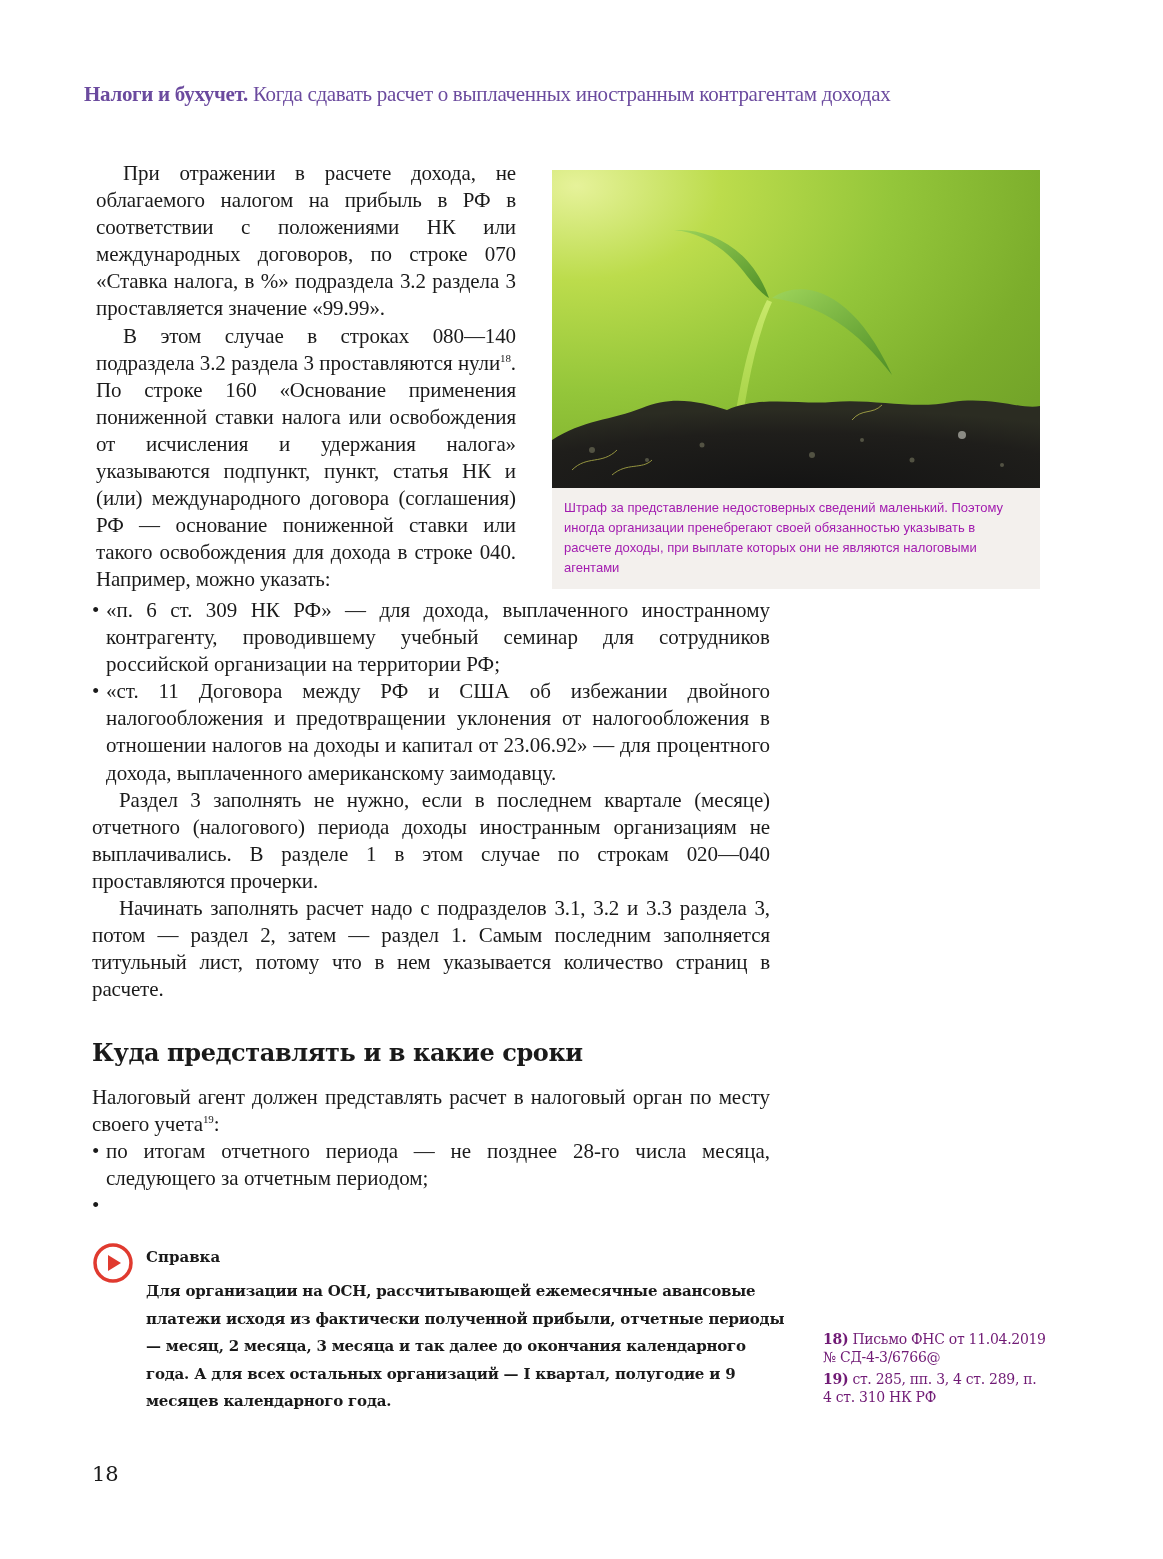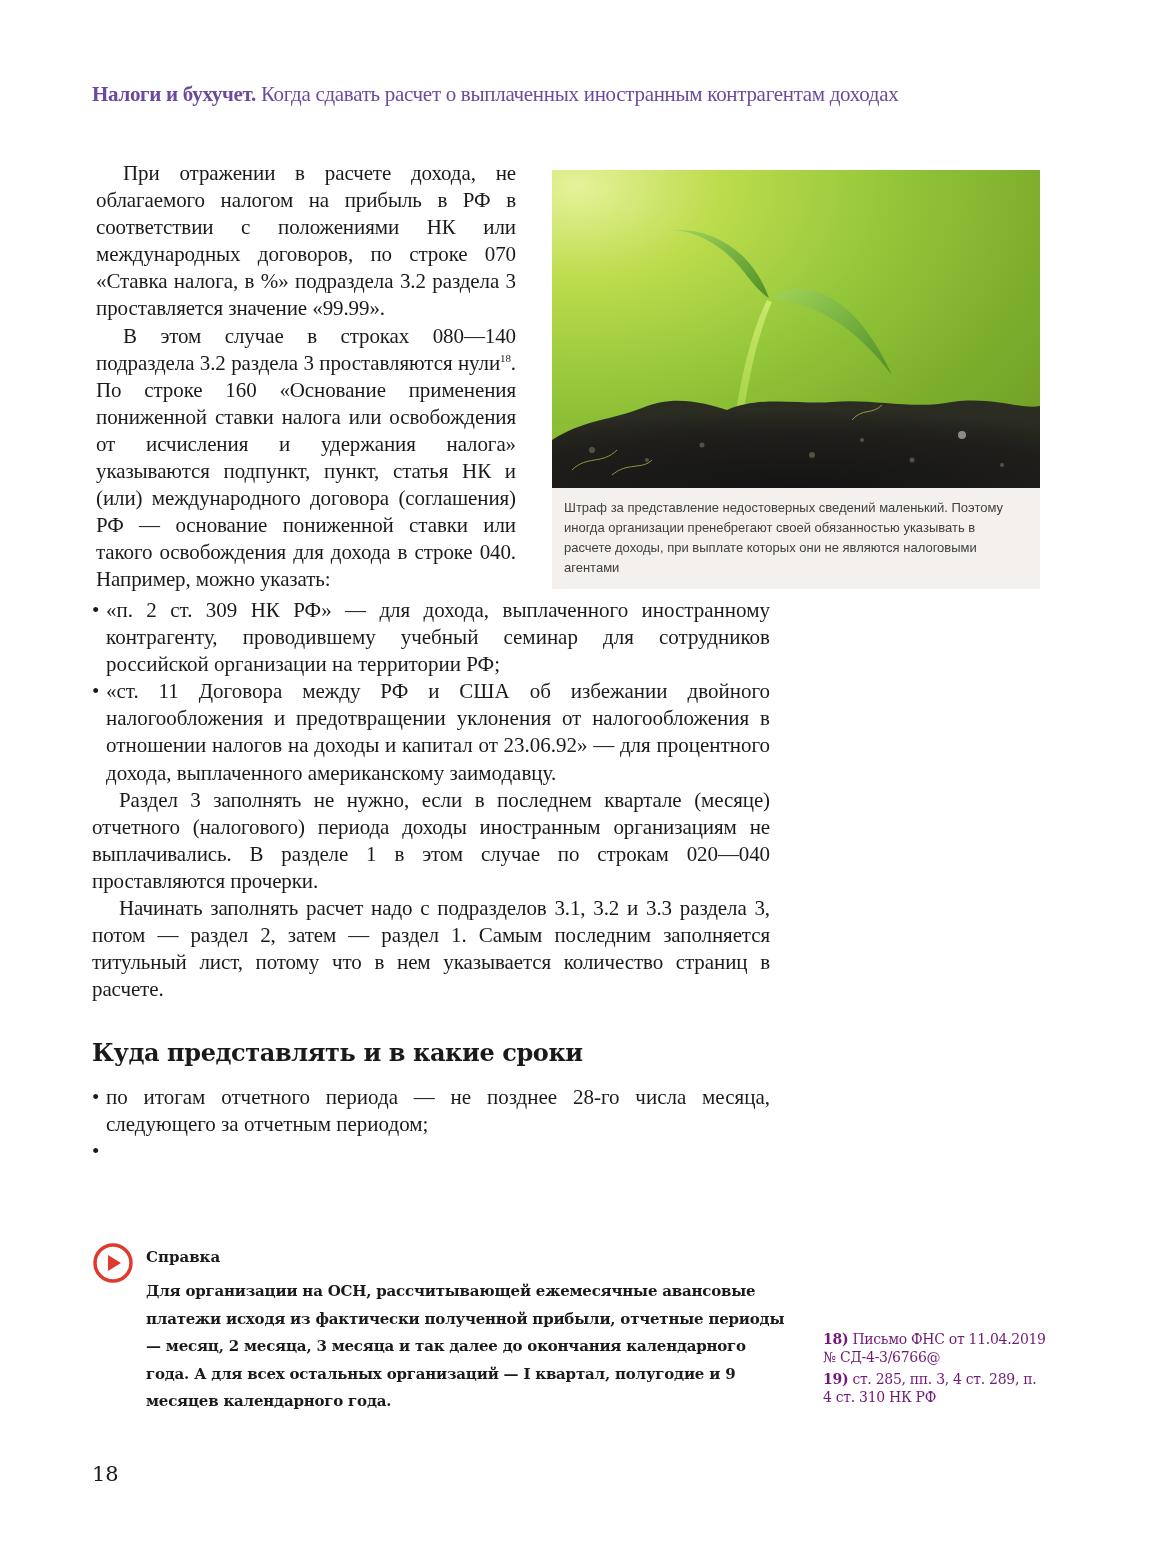--- a/index.html
+++ b/index.html
@@ -1,21 +1,21 @@
 <!DOCTYPE html>
 <html><head>
 <meta charset="utf-8">
 <style>
   html, body { margin: 0; padding: 0; background: #ffffff; }
   body {
     width: 1163px; height: 1559px; position: relative; overflow: hidden;
     font-family: "DejaVu Serif", "Liberation Serif", serif; color: #1a1a1a;
   }
   .running-head {
-    position: absolute; left: 92px; top: 82px; font-size: 21px; color: #6b4a9e;
+    position: absolute; left: 84px; top: 82px; font-size: 21px; color: #6b4a9e;
     white-space: nowrap; letter-spacing: -0.3px;
     font-family: "Liberation Serif", serif;
   }
   .running-head .section { font-weight: bold; }
   .col-narrow { position: absolute; left: 96px; top: 160px; width: 420px; }
   .col-wide { position: absolute; left: 92px; width: 678px; }
   p.body {
     margin: 0; font-size: 21px; line-height: 27.1px; text-align: justify;
     font-family: "Liberation Serif", serif; letter-spacing: -0.1px;
   }
@@ -29,21 +29,21 @@
   ul.bullets li .dot {
     position: absolute; left: 0; top: 0; font-size: 21px;
   }
   .figure { position: absolute; left: 552px; top: 170px; width: 488px; }
   .photo {
     width: 488px; height: 318px; position: relative; overflow: hidden;
     background: radial-gradient(ellipse at 5% 5%, #e6f29a 0%, #bcdc4c 22%, #94c63a 48%, #7cae2c 72%, #6a9a26 100%);
   }
   .caption {
     background: #f3f0ed; padding: 10px 14px 11px 12px; font-size: 13px; line-height: 20px;
-    color: #404040; font-family: "Liberation Sans", sans-serif;
+    color: #a21caf; font-family: "Liberation Sans", sans-serif;
   }
   h2.section-title {
     position: absolute; left: 92px; top: 1038px; margin: 0; font-size: 24px; font-weight: bold;
     font-family: "DejaVu Serif", serif; letter-spacing: -0.4px; text-align: center;
   }
   .note { position: absolute; left: 92px; top: 1240px; width: 700px; }
   .note-icon { position: absolute; left: 0; top: 2px; width: 42px; height: 42px; }
   .note-title {
     position: absolute; left: 54px; top: 8px; font-size: 15px; font-weight: bold;
     font-family: "DejaVu Serif", serif;
@@ -113,30 +113,31 @@
           <path d="M60 305 C75 292, 90 300, 100 290"></path>
         <path d="M300 250 C310 238, 320 245, 330 235"></path>
       </g>
     </svg>
   </div>
   <div class="caption">Штраф за представление недостоверных сведений маленький. Поэтому иногда организации пренебрегают своей обязанностью указывать в расчете доходы, при выплате которых они не являются налоговыми агентами</div>
 </div>
 
 <div class="col-wide" style="top:597px;">
   <ul class="bullets">
-    <li><span class="dot">•</span><span>«п. 2 ст. 309 НК РФ» — для дохода, выплаченного иностранному контрагенту, проводившему учебный семинар для сотрудников российской организации на территории РФ;</span></li>
+    <li><span class="dot">•</span><span>«п. 6 ст. 309 НК РФ» — для дохода, выплаченного иностранному контрагенту, проводившему учебный семинар для сотрудников российской организации на территории РФ;</span></li>
     <li><span class="dot">•</span><span>«ст. 11 Договора между РФ и США об избежании двойного налогообложения и предотвращении уклонения от налогообложения в отношении налогов на доходы и капитал от 23.06.92» — для процентного дохода, выплаченного американскому заимодавцу.</span></li>
   </ul>
   <p class="body indent">Раздел 3 заполнять не нужно, если в последнем квартале (месяце) отчетного (налогового) периода доходы иностранным организациям не выплачивались. В разделе 1 в этом случае по строкам 020—040 проставляются прочерки.</p>
   <p class="body indent">Начинать заполнять расчет надо с подразделов 3.1, 3.2 и 3.3 раздела 3, потом — раздел 2, затем — раздел 1. Самым последним заполняется титульный лист, потому что в нем указывается количество страниц в расчете.</p>
 </div>
 
 <h2 class="section-title">Куда представлять и в какие сроки</h2>
 
 <div class="col-wide" style="top:1084px;">
+  <p class="body"><span>Налоговый агент должен представлять расчет в налоговый орган по месту своего учета</span><sup>19</sup><span>:</span></p>
   <ul class="bullets">
     <li><span class="dot">•</span><span>по итогам отчетного периода — не позднее 28-го числа месяца, следующего за отчетным периодом;</span></li>
     <li><span class="dot">•</span></li>
   </ul>
 </div>
 
 <div class="note">
   <svg class="note-icon" viewBox="0 0 42 42">
     <circle cx="21" cy="21" r="18" fill="none" stroke="#e03a2f" stroke-width="3.5"></circle>
     <path d="M16 13 L29 21 L16 29 Z" fill="#e03a2f"></path>

